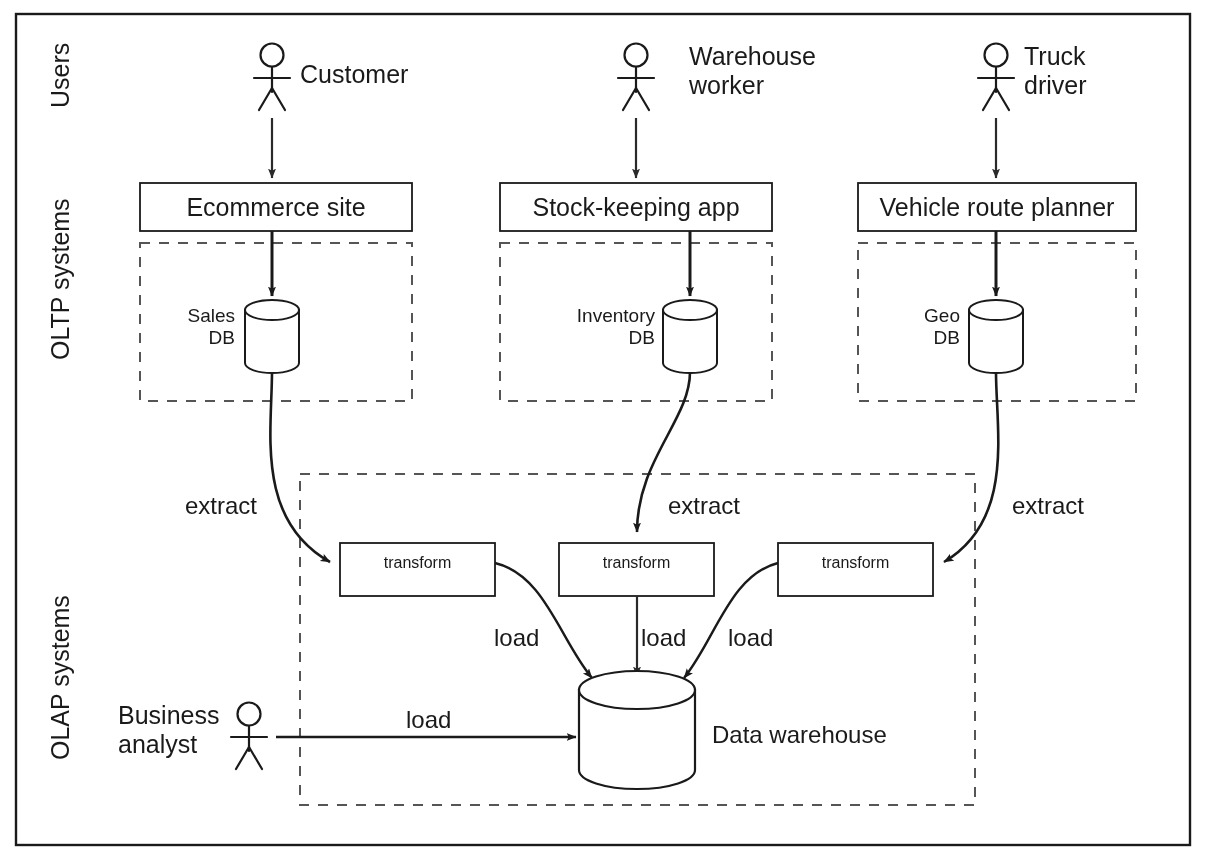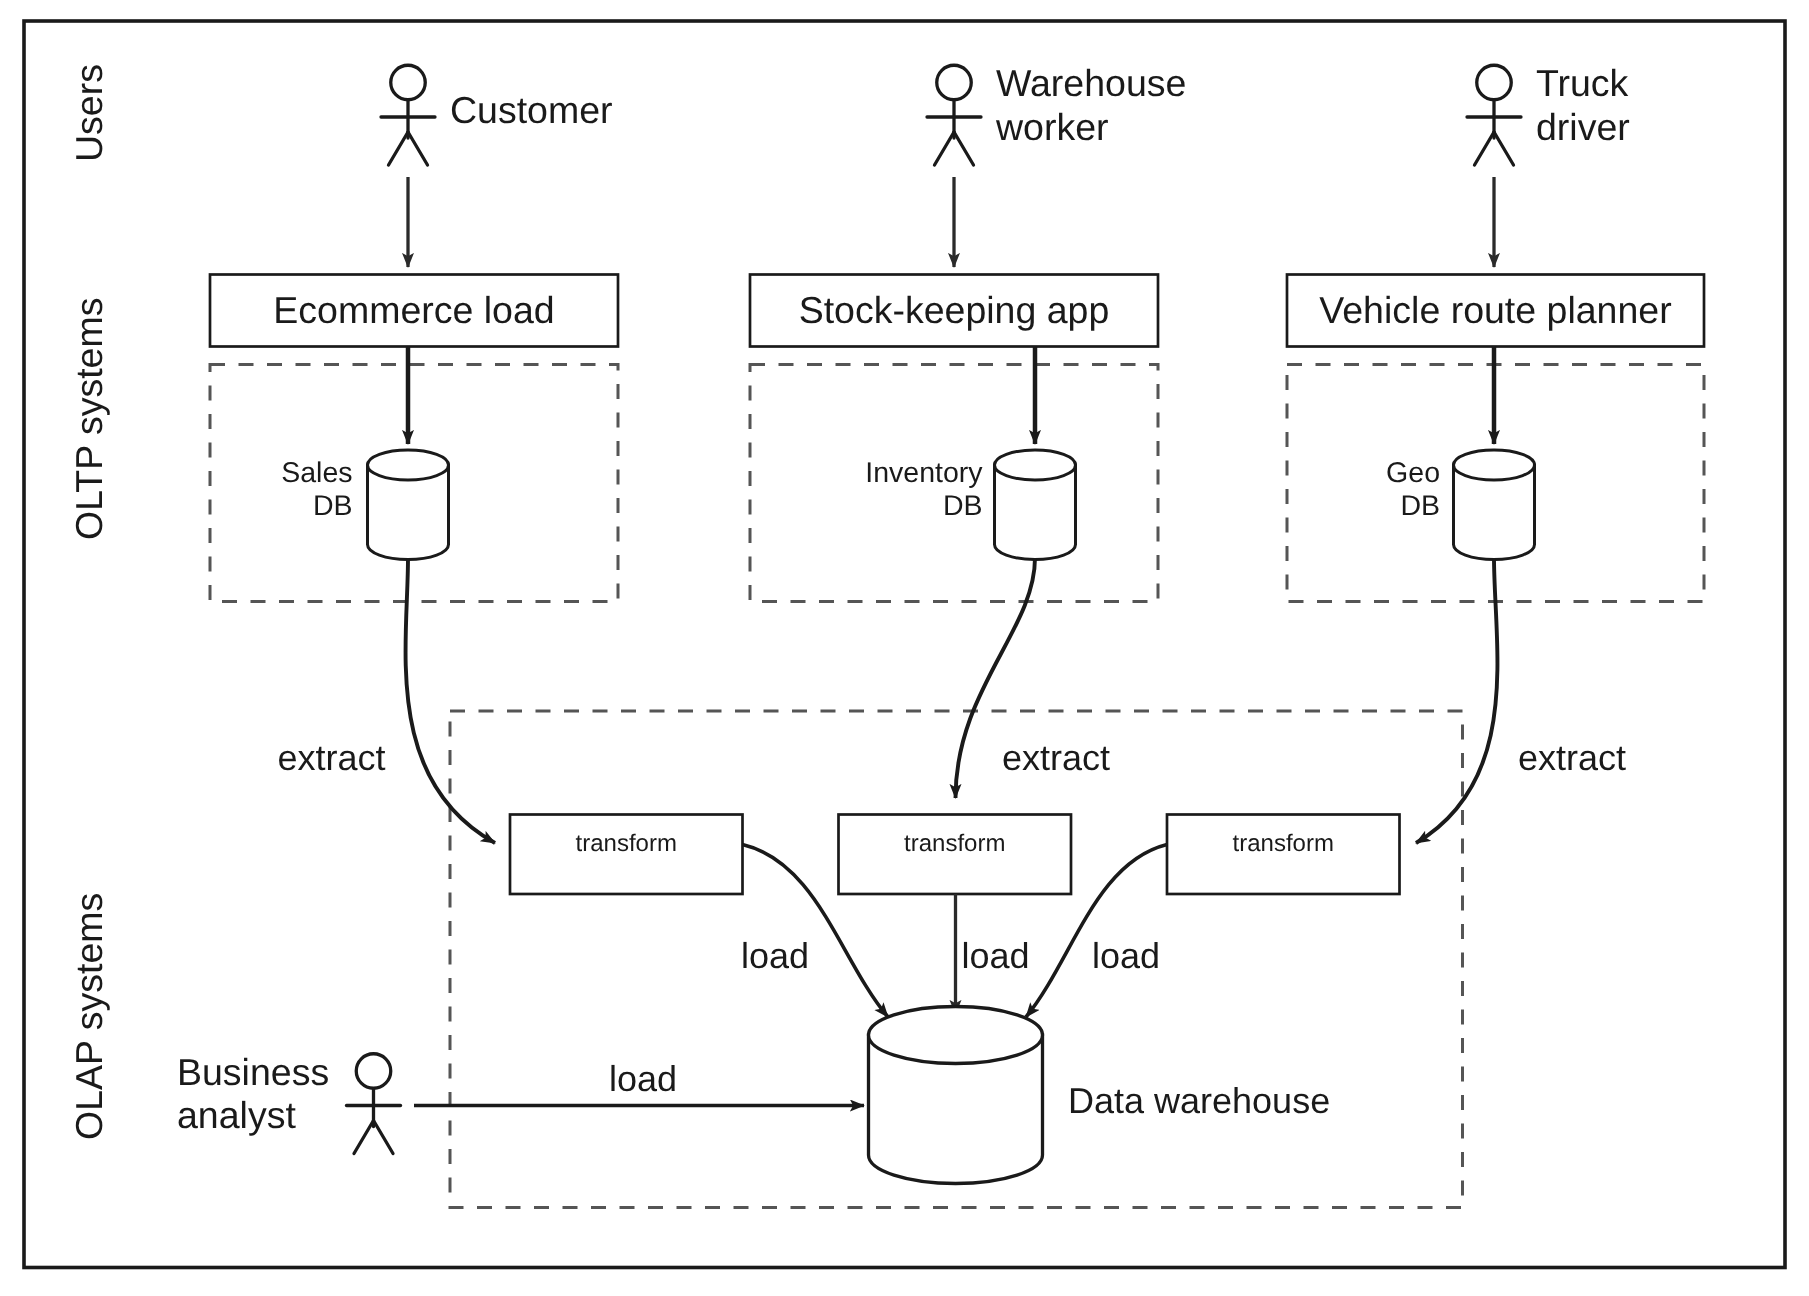--- a/index.html
+++ b/index.html
@@ -159,25 +159,25 @@
       <path d="M579,690 L579,770 A58,19 0 0 0 695,770 L695,690 Z" fill="#ffffff" stroke="#1a1a1a" stroke-width="2.2"></path>
       <ellipse cx="637" cy="690" rx="58" ry="19" fill="#ffffff" stroke="#1a1a1a" stroke-width="2.2"></ellipse>
     </g>
   </svg>
 
   <div class="lbl band-label" style="left:46px; top:108px;">Users</div>
   <div class="lbl band-label" style="left:46px; top:360px;">OLTP systems</div>
   <div class="lbl band-label" style="left:46px; top:760px;">OLAP systems</div>
 
   <div class="lbl actor-label" style="left:300px; top:60px;text-align:right;">Customer</div>
-  <div class="lbl actor-label" style="left:664px; top:42px;">Warehouse<br>worker</div>
+  <div class="lbl actor-label" style="left:689px; top:42px;">Warehouse<br>worker</div>
   <div class="lbl actor-label" style="left:1024px; top:42px;">Truck<br>driver</div>
   <div class="lbl actor-label" style="left:118px; top:701px; width:110px; ">Business<br>analyst</div>
 
-  <div class="lbl box-label" style="left:140px; top:193px; width:272px;">Ecommerce load</div>
+  <div class="lbl box-label" style="left:140px; top:193px; width:272px;">Ecommerce site</div>
   <div class="lbl box-label" style="left:500px; top:193px; width:272px;">Stock-keeping app</div>
   <div class="lbl box-label" style="left:858px; top:193px; width:278px;">Vehicle route planner</div>
 
   <div class="lbl db-label" style="left:45px; top:305px; width:190px;">Sales<br>DB</div>
   <div class="lbl db-label" style="left:460px; top:305px; width:195px;">Inventory<br>DB</div>
   <div class="lbl db-label" style="left:770px; top:305px; width:190px;">Geo<br>DB</div>
 
   <div class="lbl transform-label" style="left:340px; top:554px; width:155px;">transform</div>
   <div class="lbl transform-label" style="left:559px; top:554px; width:155px;">transform</div>
   <div class="lbl transform-label" style="left:778px; top:554px; width:155px;">transform</div>

